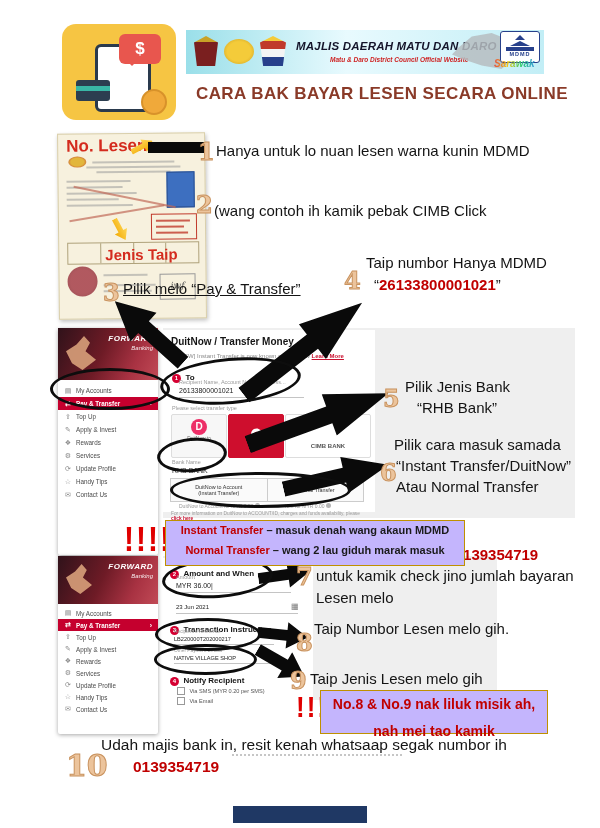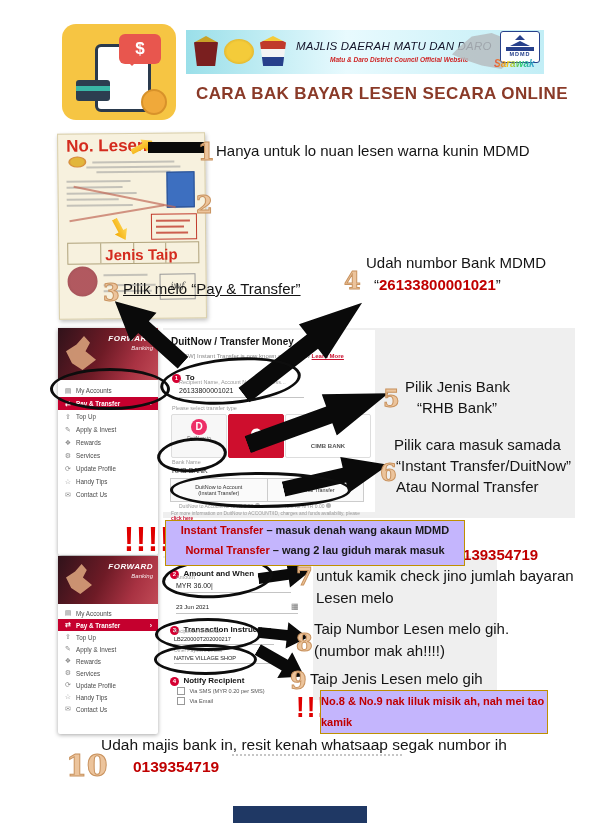--- a/index.html
+++ b/index.html
@@ -10,21 +10,21 @@
   .tablet{left:95px;top:44px;width:50px;height:62px;background:#fff;border:3px solid #2A3A4D;border-radius:6px;}
   .bubble{left:119px;top:34px;width:42px;height:30px;background:#E8564E;border-radius:6px;color:#fff;font-weight:bold;font-size:17px;text-align:center;line-height:30px;}
   .bubble:after{content:"";position:absolute;left:8px;bottom:-7px;border:5px solid transparent;border-top-color:#E8564E;}
   .card{left:76px;top:80px;width:34px;height:21px;background:#2C3E50;border-radius:3px;}
   .cardstripe{left:76px;top:86px;width:34px;height:5px;background:#39B7A6;}
   .coin{left:141px;top:89px;width:22px;height:22px;background:#F0A93A;border:2px solid #D8922A;border-radius:50%;}
   .banner{left:186px;top:30px;width:358px;height:44px;background:linear-gradient(90deg,#9ADFE9 0%,#E8FAFE 45%,#C2EEf6 100%);}
   .crest1{left:194px;top:36px;width:24px;height:30px;background:linear-gradient(180deg,#C9A227 20%,#7A1F1F 20%);clip-path:polygon(50% 0,100% 22%,88% 100%,12% 100%,0 22%);}
   .crest2{left:224px;top:39px;width:30px;height:25px;background:radial-gradient(#F4CB3A 55%,#C89A1E);border-radius:50%;}
   .crest3{left:260px;top:36px;width:26px;height:30px;background:linear-gradient(180deg,#F4CB3A 18%,#C0392B 18%,#C0392B 45%,#f4f4f4 45%,#f4f4f4 70%,#27408B 70%);clip-path:polygon(50% 0,100% 22%,88% 100%,12% 100%,0 22%);}
-  .council-name{left:296px;top:40px;width:210px;font-size:11.5px;font-weight:normal;font-style:italic;color:#14142a;letter-spacing:.2px;}
+  .council-name{left:296px;top:40px;width:210px;font-size:11.5px;font-weight:bold;font-style:italic;color:#14142a;letter-spacing:.2px;}
   .council-sub{left:330px;top:56px;font-size:6.5px;font-weight:bold;font-style:italic;color:#CE1F1F;}
   .mapblob{left:452px;top:33px;width:66px;height:36px;background:#B6BDC1;opacity:.85;clip-path:polygon(10% 40%,30% 10%,60% 0,95% 25%,100% 60%,75% 100%,45% 90%,20% 75%,0 60%);}
   .mdmdlogo{left:500px;top:31px;width:38px;height:30px;background:#fff;border:1.5px solid #27408B;border-radius:3px;text-align:center;}
   .pag1{margin:3px auto 0;width:10px;height:5px;background:#27408B;clip-path:polygon(50% 0,100% 100%,0 100%);}
   .pag2{margin:1px auto 0;width:20px;height:5px;background:#27408B;clip-path:polygon(50% 0,100% 100%,0 100%);}
   .pag3{margin:1px auto 0;width:28px;height:4px;background:#27408B;}
   .mdmdtext{font-size:5.5px;font-weight:bold;color:#27408B;letter-spacing:1px;}
   .sarawak{left:494px;top:58px;font-size:10px;font-weight:bold;font-style:italic;background:linear-gradient(90deg,#E74C3C,#F1C40F,#2ECC71,#3498DB);-webkit-background-clip:text;background-clip:text;color:transparent;}
   .pagetitle{left:196px;top:84px;font-size:17px;font-weight:bold;color:#8A3A28;letter-spacing:.4px;}
   
@@ -82,21 +82,21 @@
   .fplink{color:#C8102E;font-weight:bold;}
   .chk{display:inline-block;width:6px;height:6px;border:1px solid #999;background:#fff;vertical-align:middle;}
   .chklabel{font-size:5.6px;color:#555;vertical-align:middle;}
   .caret{font-weight:normal;color:#333;}
   .calicon{font-size:8px;color:#777;}
   
   .barrow{background:#0a0a0a;clip-path:polygon(0 32%,58% 32%,58% 6%,100% 50%,58% 94%,58% 68%,0 68%);z-index:5;}
   .oval{border:3px solid #0d0d0d;border-radius:50%;background:transparent;z-index:6;}
   .ylwbox{background:#c4b5fd;border:1.5px solid #BF9000;z-index:8;}
   .tnote{font-size:11px;color:#1a1a1a;font-weight:600;text-align:center;line-height:1.8;}
-  .inote{font-size:11px;font-weight:bold;color:#C00000;text-align:left;line-height:1.9;}
+  .inote{font-size:14px;font-weight:bold;color:#C00000;text-align:center;line-height:1.9;}
   .footerbar{left:233px;top:806px;width:134px;height:17px;background:#1F3864;}
   .smudge{border-bottom:2px dotted #b9b9b9;opacity:.8;}
 </style>
 </head>
 <body>
 
 <div id="page">
 
   <div class="abs iconbox">
     <div class="abs tablet" style="left:33px;top:20px;"></div>
@@ -155,26 +155,27 @@
     <div class="sigbox">iwf</div>
   </div>
   <div class="abs yarrow" style="left:130px;top:139px;width:24px;height:15px;transform:rotate(-28deg);"></div>
   <div class="abs blackbar"></div>
   <div class="abs yarrow" style="left:108px;top:222px;width:24px;height:15px;transform:rotate(62deg);"></div>
 
   <div class="abs stepnum" style="left:198px;top:137px;font-size:24px;">1</div>
   <div class="abs steptext" style="left:216px;top:142px;">Hanya untuk lo nuan lesen warna kunin MDMD</div>
 
   <div class="abs stepnum" style="left:196px;top:190px;font-size:24px;">2</div>
+  <div class="abs steptext" style="left:214px;top:202px;">(wang contoh ih kamik pebak CIMB Click</div>
 
   <div class="abs stepnum" style="left:103px;top:278px;font-size:24px;">3</div>
   <div class="abs steptext" style="left:123px;top:280px;text-decoration:underline;">Pilik melo “Pay &amp; Transfer”</div>
 
   <div class="abs stepnum" style="left:344px;top:266px;font-size:24px;">4</div>
-  <div class="abs steptext" style="left:366px;top:254px;">Udah numbor Bank MDMD</div>
+  <div class="abs steptext" style="left:366px;top:254px;">Taip numbor Hanya MDMD</div>
   <div class="abs steptext" style="left:374px;top:276px;">
     <span>“</span><span class="red">26133800001021</span><span>”</span>
   </div>
 
   <div class="abs appbg" style="left:163px;top:328px;width:412px;height:190px;"></div>
 
   <div class="abs sidecard" style="left:58px;top:328px;width:100px;height:227px;">
     <div class="sbanner" style="position:relative;width:100%;height:52px;">
       <div class="runnerblob"></div>
       <div class="sbrand">FORWARD</div>
@@ -366,21 +367,20 @@
     <div class="abs" style="left:14px;top:133px;"><span class="chk"></span> <span class="chklabel">Via Email</span></div>
   </div>
 
   <div class="abs steptext" style="left:318px;top:546px;"><span>Whatsaap/message </span><span class="red">0139354719</span></div>
   <div class="abs stepnum" style="left:296px;top:562px;font-size:24px;">7</div>
   <div class="abs steptext" style="left:316px;top:567px;">untuk kamik check jino jumlah bayaran</div>
   <div class="abs steptext" style="left:316px;top:589px;">Lesen melo</div>
 
   <div class="abs stepnum" style="left:296px;top:628px;font-size:24px;">8</div>
   <div class="abs steptext" style="left:314px;top:620px;">Taip Numbor Lesen melo gih.</div>
-  <div class="abs steptext" style="left:314px;top:642px;">(numbor mak ah!!!!)</div>
 
   <div class="abs stepnum" style="left:290px;top:666px;font-size:24px;">9</div>
   <div class="abs steptext" style="left:310px;top:670px;">Taip Jenis Lesen melo gih</div>
 
   <div class="abs barrow" style="left:258px;top:560px;width:52px;height:30px;transform:rotate(-8deg);"></div>
   <div class="abs barrow" style="left:258px;top:620px;width:50px;height:30px;transform:rotate(6deg);"></div>
   <div class="abs barrow" style="left:254px;top:646px;width:54px;height:34px;transform:rotate(30deg);"></div>
   <div class="abs oval" style="left:162px;top:558px;width:105px;height:34px;transform:rotate(-4deg);"></div>
   <div class="abs oval" style="left:155px;top:618px;width:100px;height:27px;"></div>
   <div class="abs oval" style="left:154px;top:644px;width:97px;height:25px;"></div>

